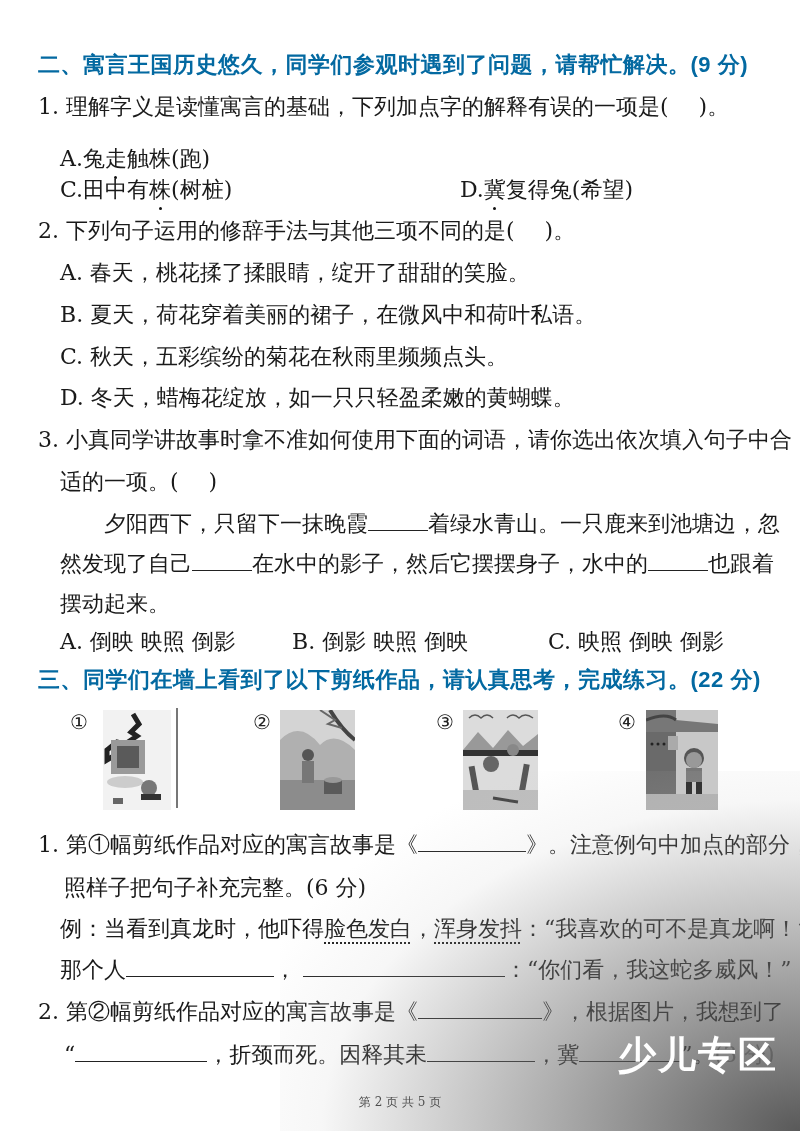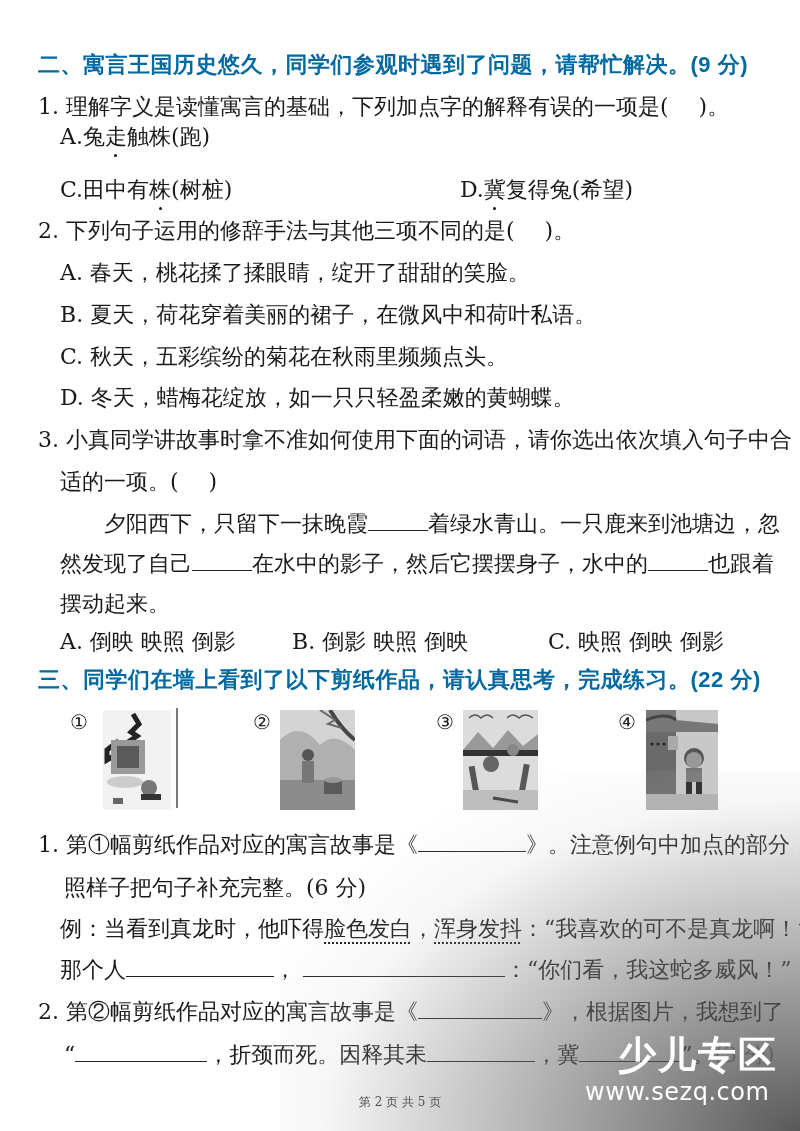--- a/index.html
+++ b/index.html
@@ -59,21 +59,21 @@
 </head>
 <body>
 
 <div class="page">
 
   <div class="heading" style="top:50px;">二、寓言王国历史悠久，同学们参观时遇到了问题，请帮忙解决。(9 分)</div>
 
   <div class="line q" style="top:92px;">
     <span>1. 理解字义是读懂寓言的基础，下列加点字的解释有误的一项是(</span><span class="paren"></span><span>)。</span>
   </div>
-  <div class="line opt" style="top:122px;">
+  <div class="line opt" style="top:144px;">
     <span>A.</span><span>兔</span><span class="dot">走</span><span>触株(跑)</span>
   </div>
   <div class="line opt" style="top:175px;">
     <span>C.</span><span>田中有</span><span class="dot">株</span><span>(树桩)</span>
   </div>
   <div class="line opt2" style="top:175px;">
     <span>D.</span><span></span><span class="dot">冀</span><span>复得兔(希望)</span>
   </div>
 
   <div class="line q" style="top:216px;">
@@ -182,14 +182,13 @@
     <span>2. 第②幅剪纸作品对应的寓言故事是《</span><span class="blank" style="width:124px;"></span><span>》，根据图片，我想到了</span>
   </div>
   <div class="line" style="top:1040px; left:64px;">
     <span>“</span><span class="blank" style="width:132px;"></span><span>，折颈而死。因释其耒</span><span class="blank" style="width:108px;"></span><span>，冀</span><span class="blank" style="width:102px;"></span><span>”。</span><span class="score-faded">(3 分)</span>
   </div>
 
   <div class="footer">第 2 页 共 5 页</div>
 
   <div class="shade"></div>
   <div class="wm1">少儿专区</div>
-  <div class="wm2">www.sezq.com</div>
 </div>
 
 </body></html>

